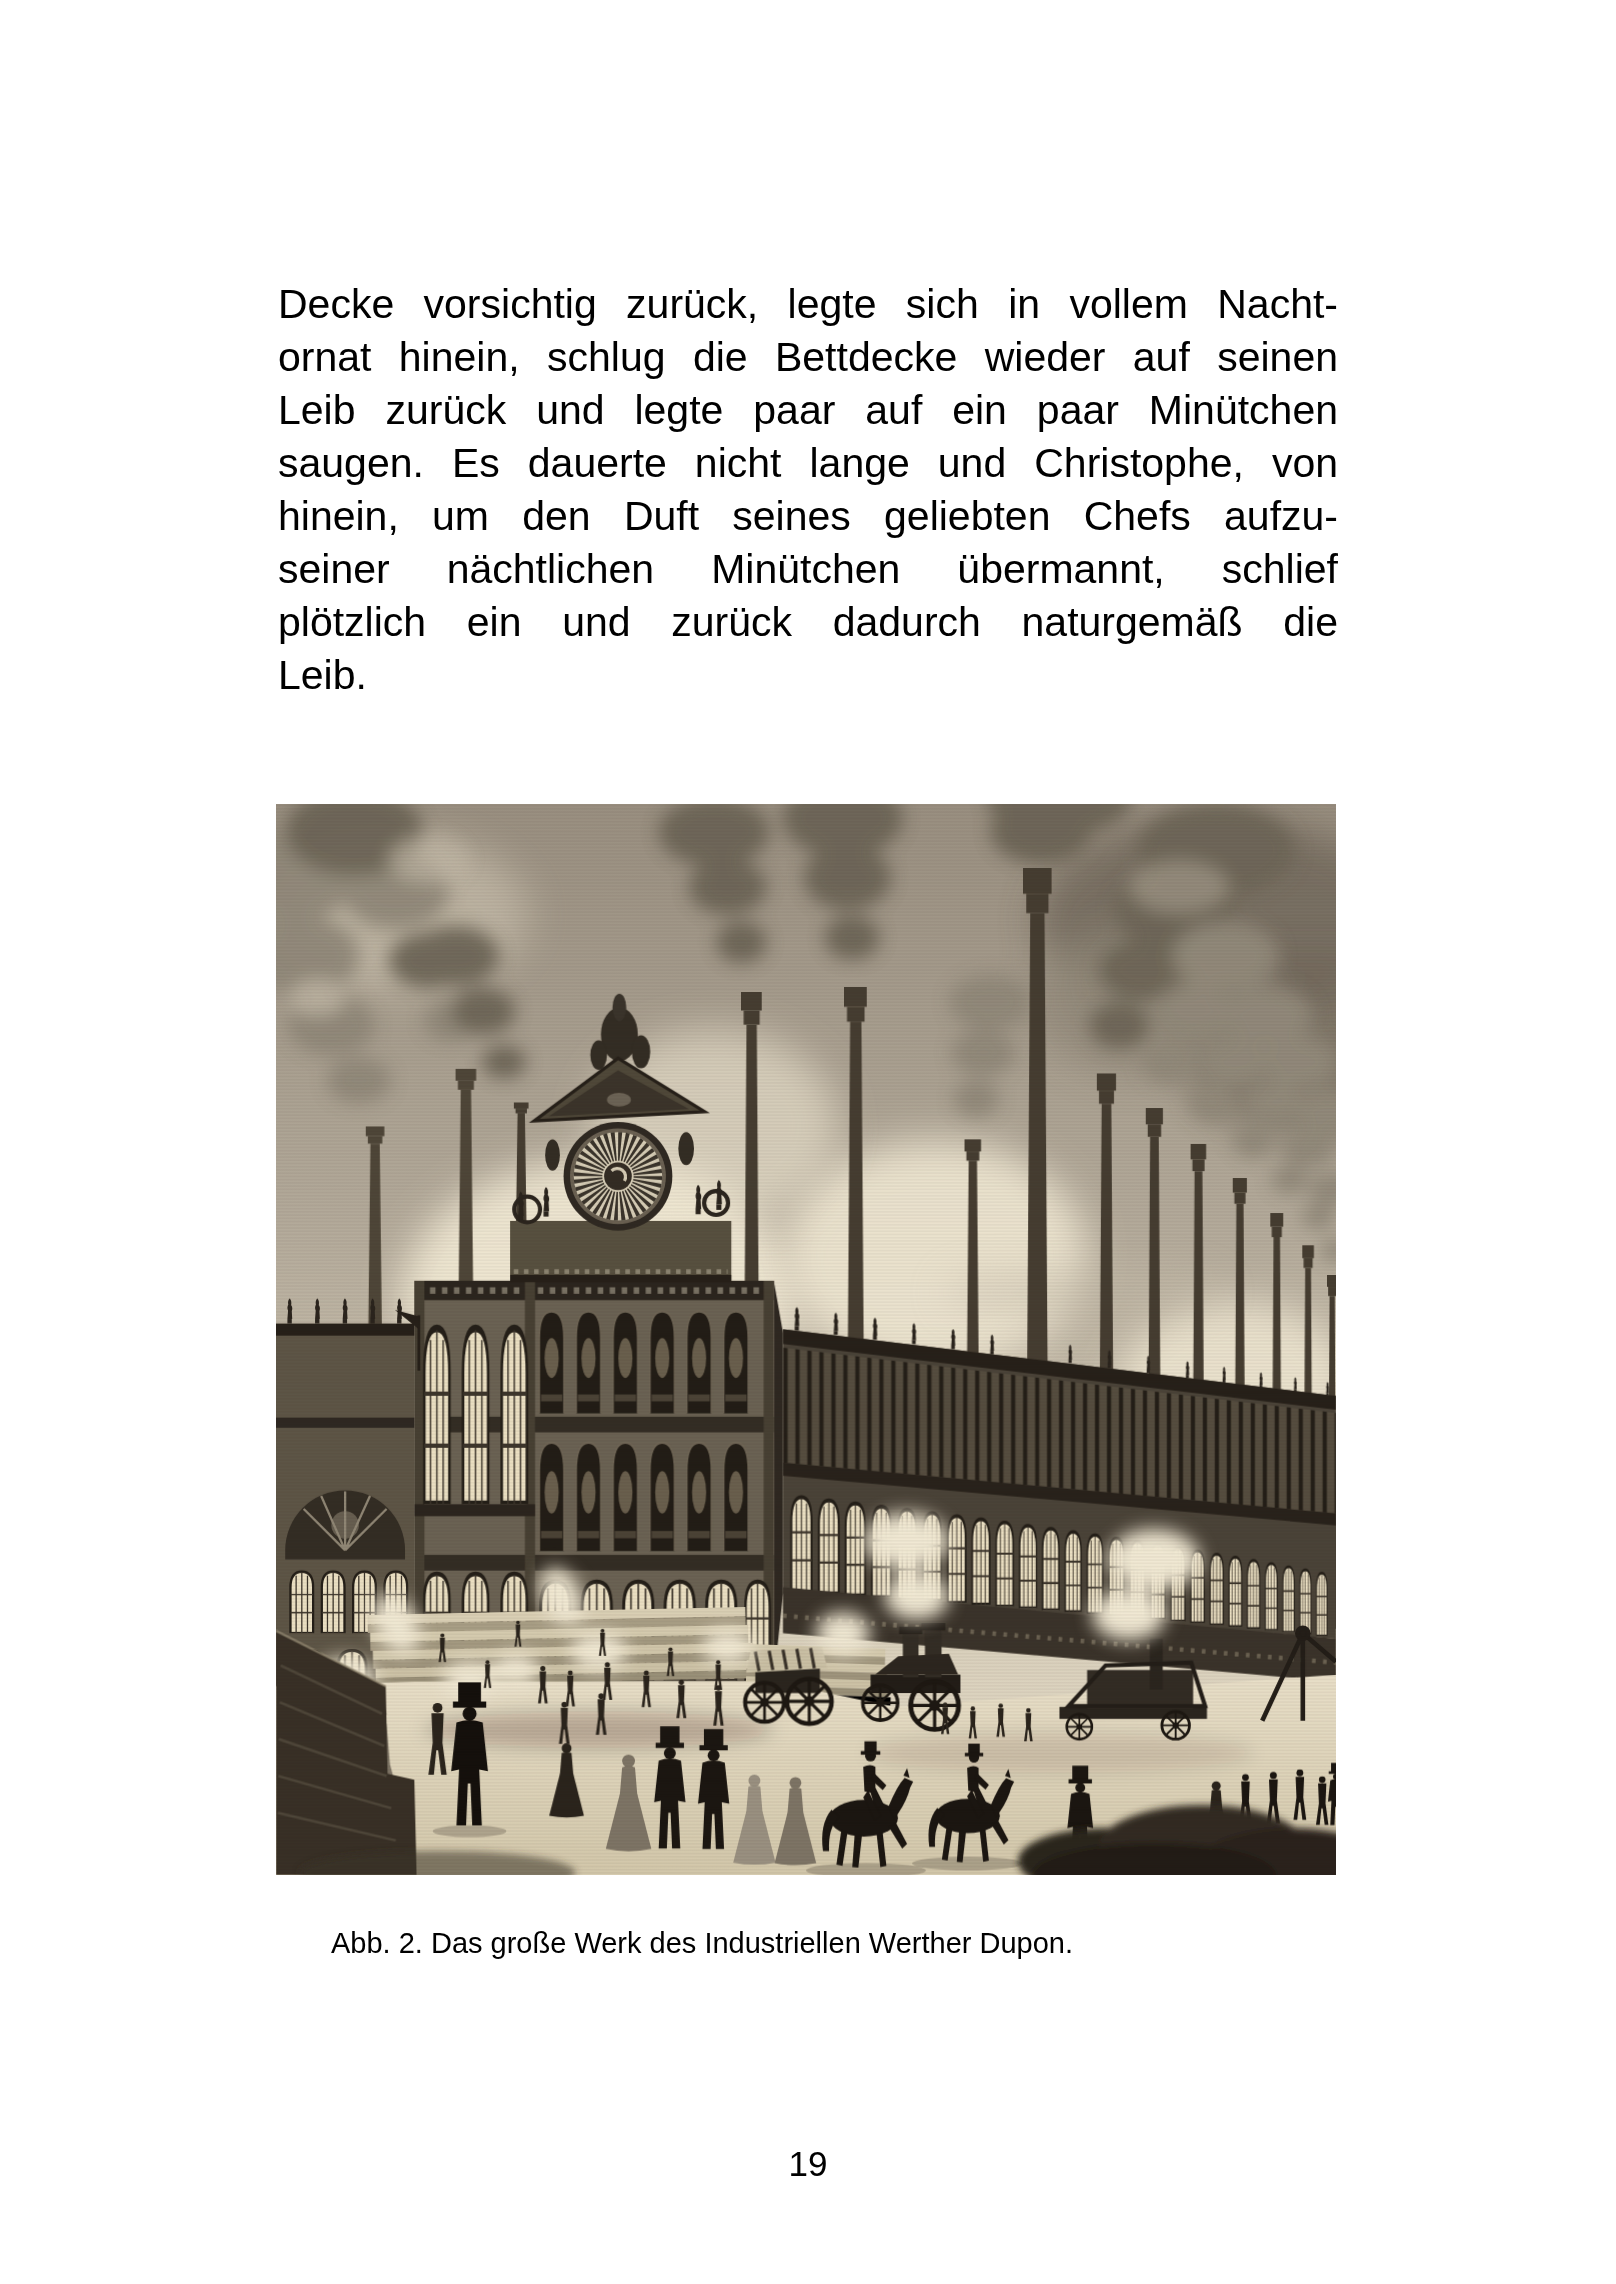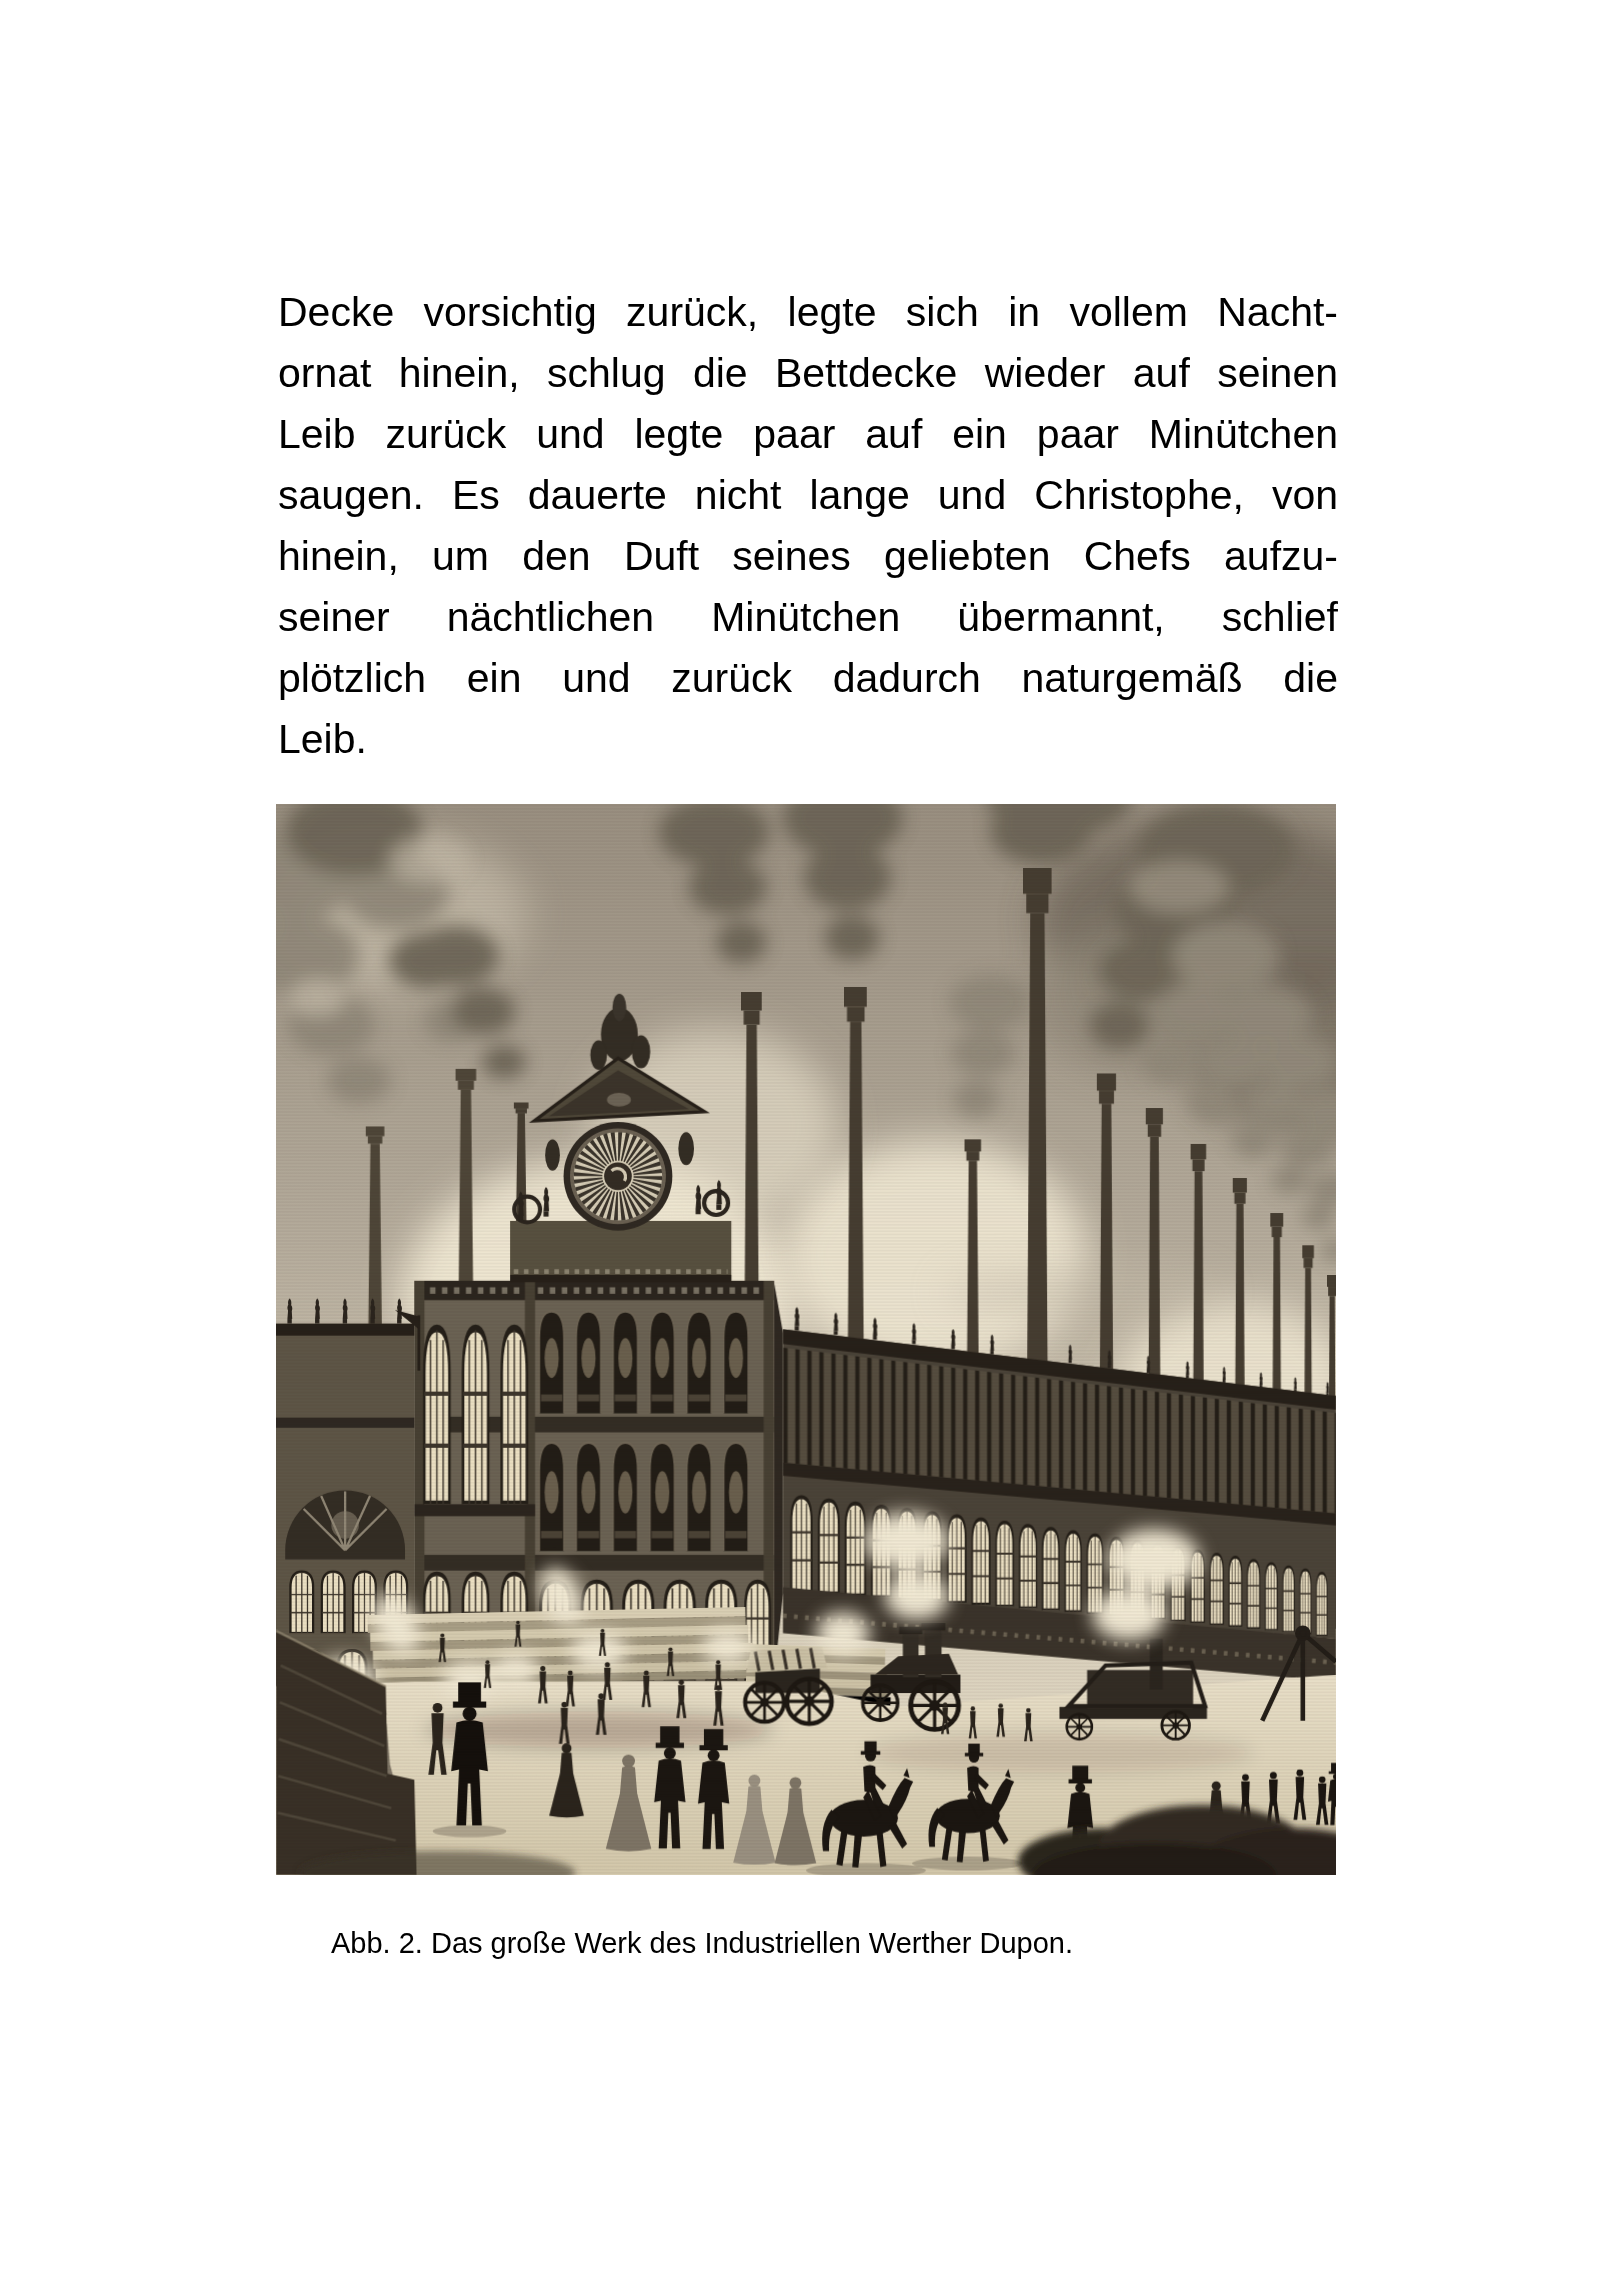--- a/index.html
+++ b/index.html
@@ -11,21 +11,21 @@
   html,body{margin:0;padding:0;}
   body{background:#888;}
   .page{
     position:relative; width:1616px; height:2284px; background:var(--paper);
     font-family:"Liberation Sans", sans-serif; color:var(--ink); overflow:hidden;
   }
   .paragraph{
     position:absolute; left:278px; top:278px; width:1060px;
     font-size:41px; line-height:53px; letter-spacing:0;
   }
-  .paragraph .line{ text-align:justify; text-align-last:justify; text-justify:inter-word; white-space:normal;margin-top:8px;}
+  .paragraph .line{ text-align:justify; text-align-last:justify; text-justify:inter-word; white-space:normal;}
   .paragraph .line.last{ text-align-last:left; }
   .figure-wrap{ position:absolute; left:276px; top:804px; width:1060px; height:1071px; }
   .figure-wrap svg{ display:block; width:100%; height:100%; }
   .caption{
     position:absolute; left:0; top:1927px; width:1404px;
     font-size:29px; line-height:33px; text-align:center;
   }
   .page-number{
     position:absolute; left:0; top:2144px; width:1616px;
     font-size:35px; line-height:40px; text-align:center;
@@ -506,14 +506,15 @@
         <ellipse cx="1905" cy="2325" rx="265" ry="70" fill="#241e17"></ellipse>
         <ellipse cx="350" cy="2320" rx="300" ry="48" fill="#3a332a" opacity="0.55"></ellipse>
       </g>
 
       <rect x="0" y="0" width="2300" height="2325" fill="url(#hl)"></rect>
     </svg>
   </figure>
 
   <div class="caption">Abb. 2. Das große Werk des Industriellen Werther Dupon.</div>
 
+  <div class="page-number">19</div>
 </div>
 
 
 </body></html>

